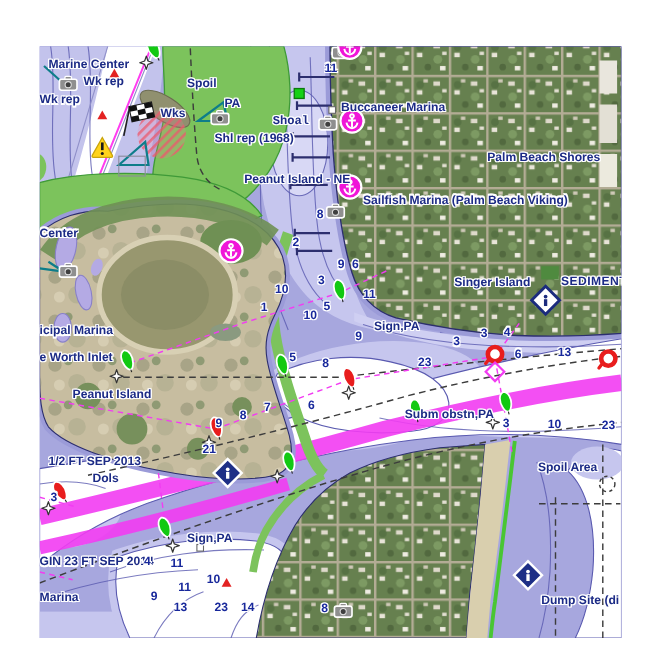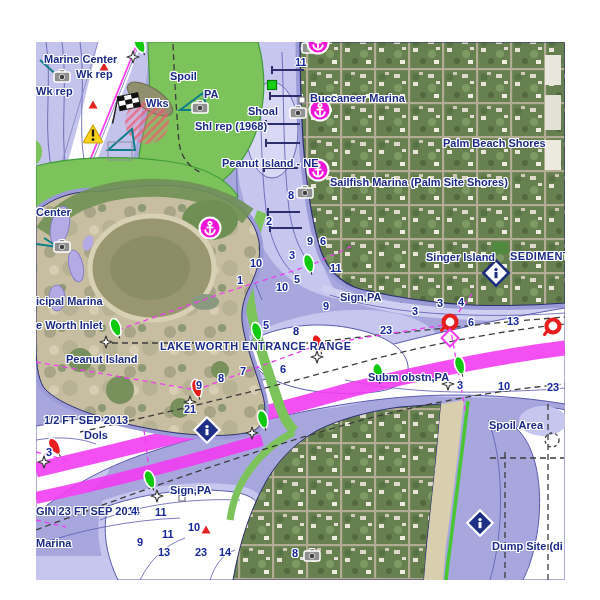--- a/index.html
+++ b/index.html
@@ -292,32 +292,31 @@
         </g>
   </svg>
   <div id="label-layer">
         <div class="lbl" style="left: 8px; top: 11px;">Marine Center</div>
         <div class="lbl" style="left: 40px; top: 26px;">Wk rep</div>
         <div class="lbl" style="left: 0px; top: 43px;">Wk rep</div>
         <div class="lbl" style="left: 134px; top: 28px;">Spoil</div>
         <div class="lbl" style="left: 110px; top: 55px;">Wks</div>
         <div class="lbl" style="left: 168px; top: 46px;">PA</div>
         <div class="lbl" style="left: 159px; top: 78px;">Shl rep (1968)</div>
-        <div class="lbl" style="left: 212px; top: 63px;">Shoal</div>
+        <div class="lbl" style="left: 212px; top: 63px; font-family: Liberation Mono, monospace;">Shoal</div>
         <div class="lbl" style="left: 274px; top: 50px; text-align: center;">Buccaneer Marina</div>
         <div class="lbl" style="left: 371px; top: 95px; padding-left: 36px;">Palm Beach Shores</div>
         <div class="lbl" style="left: 186px; top: 115px;">Peanut Island - NE</div>
-        <div class="lbl" style="left: 294px; top: 134px;">Sailfish Marina (Palm Site Shores)</div>
-        <div class="lbl" style="left: 390px; top: 209px; text-align: right;">Singer Island</div>
+        <div class="lbl" style="left: 294px; top: 134px;">Sailfish Marina (Palm Beach Viking)</div>
+        <div class="lbl" style="left: 377px; top: 209px; text-align: right;">Singer Island</div>
         <div class="lbl caps" style="left: 474px; top: 208px;">SEDIMENT</div>
         <div class="lbl" style="left: 0px; top: 164px;">Center</div>
         <div class="lbl" style="left: 0px; top: 253px;">icipal Marina</div>
         <div class="lbl" style="left: 0px; top: 277px;">e Worth Inlet</div>
         <div class="lbl" style="left: 30px; top: 311px;">Peanut Island</div>
-        <div class="lbl caps" style="left: 124px; top: 298px;">LAKE WORTH ENTRANCE RANGE</div>
         <div class="lbl" style="left: 304px; top: 249px;">Sign,PA</div>
         <div class="lbl" style="left: 332px; top: 329px;">Subm obstn,PA</div>
         <div class="lbl" style="left: 8px; top: 372px;">1/2 FT SEP 2013</div>
         <div class="lbl" style="left: 48px; top: 387px;">Dols</div>
         <div class="lbl" style="left: 134px; top: 442px;">Sign,PA</div>
         <div class="lbl" style="left: 0px; top: 463px;">GIN 23 FT SEP 2014</div>
         <div class="lbl" style="left: 0px; top: 495px;">Marina</div>
         <div class="lbl" style="left: 453px; top: 377px;">Spoil Area</div>
         <div class="lbl" style="left: 456px; top: 458px; margin-top: 40px;">Dump Site (di</div>
         <div class="dep" style="left: 259px; top: 14px;">11</div>

